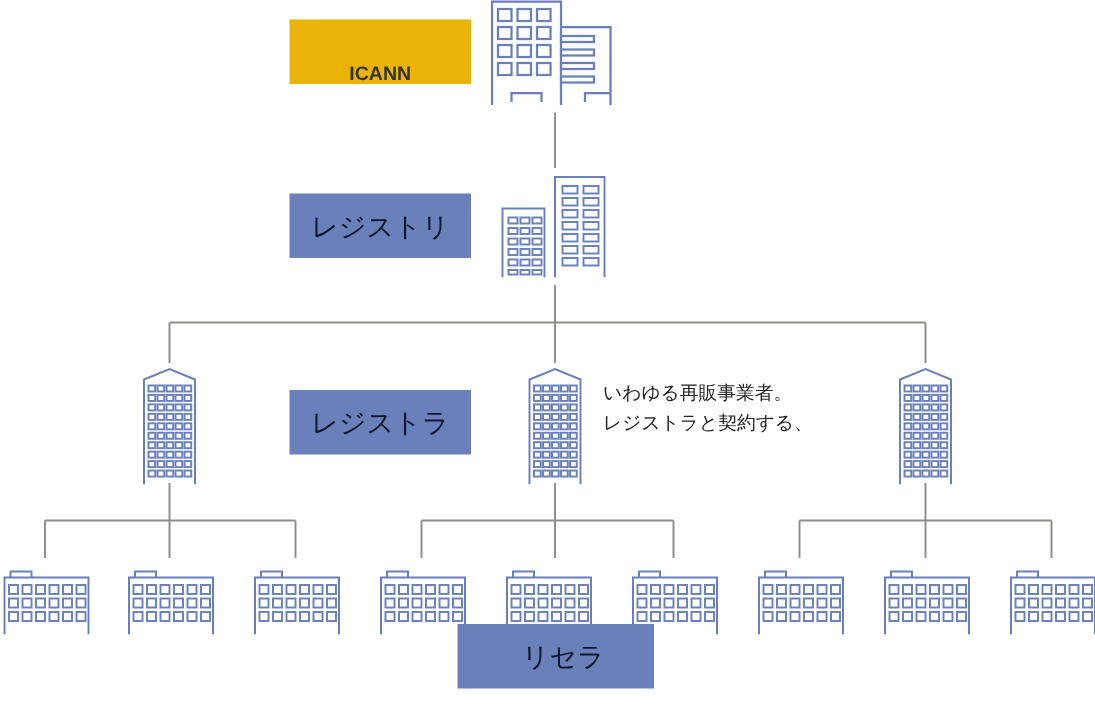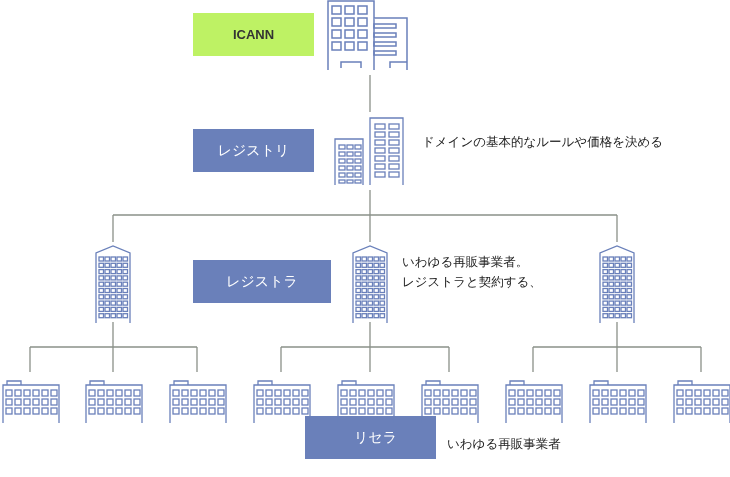--- a/index.html
+++ b/index.html
@@ -1,21 +1,21 @@
 <!DOCTYPE html>
 <html><head>
 <meta charset="utf-8">
 <style>
   html, body { margin:0; padding:0; background:#ffffff; }
   body { width:730px; height:477px; position:relative; overflow:hidden;
          font-family:"DejaVu Sans", sans-serif; }
   svg.lines { position:absolute; left:0; top:0; }
   .box { position:absolute; display:flex; align-items:center; justify-content:center;
-         font-size:14px; color:#ffffff; }
-  .box.icann { background:#bef264; color:#333333; font-weight:bold; font-family:"Liberation Sans", sans-serif; font-size:13px; }
+         font-size:18px; color:#0f172a; }
+  .box.icann { background:#eab308; color:#333333; font-weight:bold; font-family:"Liberation Sans", sans-serif; font-size:13px;align-items:flex-end; }
   .box.blue { background:#6a80ba; }
   .desc { position:absolute; font-size:12.5px; line-height:20px; color:#222222; white-space:nowrap; }
   .bld { position:absolute; }
 </style>
 </head>
 <body>
 
 <svg class="lines" width="730" height="477">
   <g stroke="#8a9088" stroke-width="1.3" fill="none">
     <line x1="370" y1="75" x2="370" y2="112"></line>
@@ -111,36 +111,34 @@
       <rect x="42" y="41" width="10" height="5"></rect>
         <rect x="56" y="41" width="10" height="5"></rect>
       <rect x="42" y="49" width="10" height="5"></rect>
         <rect x="56" y="49" width="10" height="5"></rect>
       <rect x="42" y="57" width="10" height="5"></rect>
         <rect x="56" y="57" width="10" height="5"></rect>
     </g>
   </g>
 </svg>
 <div class="desc" style="left:422px;top:132px;">
-  <div>ドメインの基本的なルールや価格を決める</div>
-</div>
-
-<div class="box blue" style="left:193px;top:260px;width:138px;height:43px;">
+</div>
+
+<div class="box blue" style="left:193px;top:260px;width:121px;height:43px;">
   <span>レジストラ</span>
 </div>
 <div class="desc" style="left:402px;top:252px;">
   <div>いわゆる再販事業者。</div>
   <div>レジストラと契約する、</div>
 </div>
 
 <div class="box blue" style="left:305px;top:416px;width:121px;height:43px;padding-left:10px;">
   <span>リセラ</span>
 </div>
 <div class="desc" style="left:447px;top:434px;">
-  <div>いわゆる再販事業者</div>
 </div>
 
 <div id="registrar-buildings">
     <svg class="bld" width="40" height="80" style="left: 94px; top: 243px;">
       <g stroke="#6a80ba" stroke-width="1.3" fill="none">
         <polyline points="2,80 2,10 19,3 36,10 36,80"></polyline>
         <rect x="5" y="14" width="4.5" height="4"></rect>
         <rect x="11" y="14" width="4.5" height="4"></rect>
         <rect x="17" y="14" width="4.5" height="4"></rect>
         <rect x="23" y="14" width="4.5" height="4"></rect>

